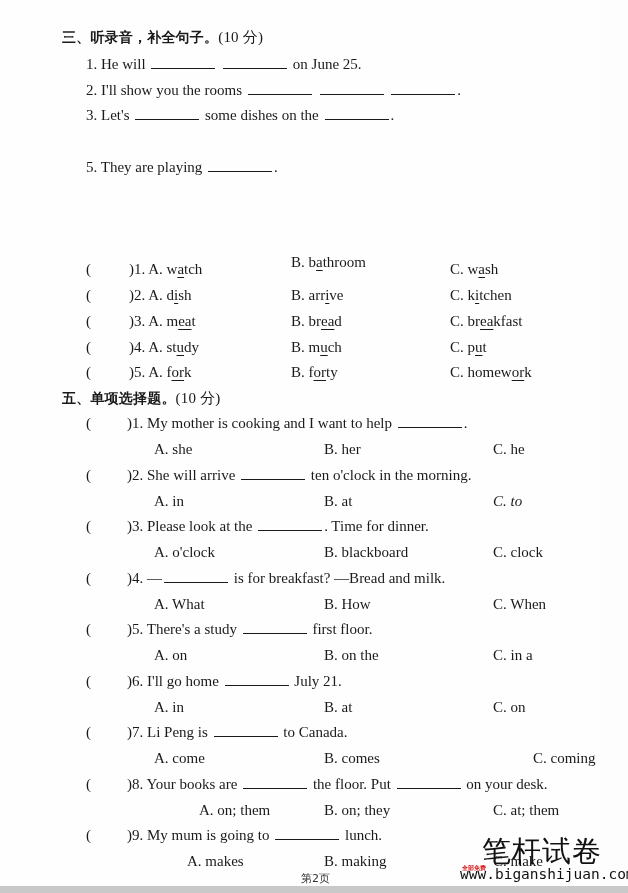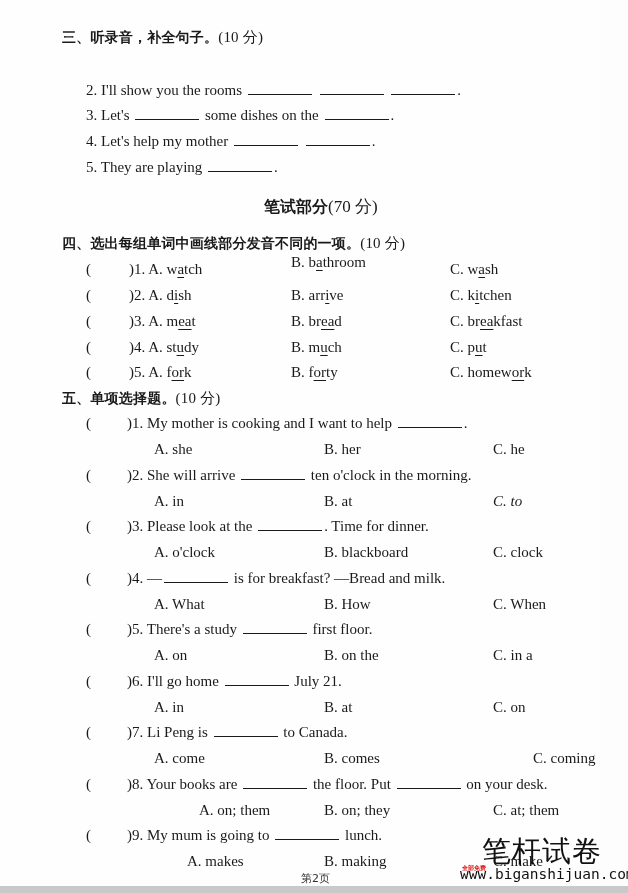--- a/index.html
+++ b/index.html
@@ -27,57 +27,52 @@
 </style>
 </head>
 <body>
 
 <div class="page">
 
   <div class="abs sec-title" style="left:62px; top:28px;">
     <span>三、听录音，补全句子。</span><span class="pts">(10 分)</span>
   </div>
 
+  <div class="abs line" style="left:86px; top:56px;">
+    <span>1.</span>
+    <span>He will</span>
+    <span class="blank" style="width:64px"></span>
+    <span class="blank" style="width:64px"></span>
+    <span>on June 25.</span>
+  </div>
 
   <div class="abs line" style="left:86px; top:82px;">
     <span>2.</span>
     <span>I'll show you the rooms</span>
     <span class="blank" style="width:64px"></span>
     <span class="blank" style="width:64px"></span>
     <span class="blank" style="width:64px"></span><span>.</span>
   </div>
 
   <div class="abs line" style="left:86px; top:107px;">
     <span>3.</span>
     <span>Let's</span>
     <span class="blank" style="width:64px"></span>
     <span>some dishes on the</span>
     <span class="blank" style="width:64px"></span><span>.</span>
   </div>
 
-  <div class="abs line" style="left:86px; top:133px;">
-    <span>4.</span>
-    <span>Let's help my mother</span>
-    <span class="blank" style="width:64px"></span>
-    <span class="blank" style="width:64px"></span><span>.</span>
-  </div>
 
   <div class="abs line" style="left:86px; top:159px;">
     <span>5.</span>
     <span>They are playing</span>
     <span class="blank" style="width:64px"></span><span>.</span>
   </div>
 
-  <div class="abs part-title" style="left:264px; top:195px;">
-    <span>笔试部分</span><span class="pts">(70 分)</span>
-  </div>
 
-  <div class="abs sec-title" style="left:62px; top:234px;">
-    <span>四、选出每组单词中画线部分发音不同的一项。</span><span class="pts">(10 分)</span>
-  </div>
 
   <div id="s4-rows">
       <div class="abs line" style="left: 86px; top: 261px;"><span class="paren">(</span></div>
       <div class="abs line" style="left: 129px; top: 261px;"><span>)</span><span>1.</span> <span>A.</span> <span><span>w</span><span class="u">a</span><span>tch</span></span></div>
       <div class="abs line" style="left: 291px; top: 254px;"><span>B.</span> <span><span>b</span><span class="u">a</span><span>throom</span></span></div>
       <div class="abs line" style="left: 450px; top: 261px;"><span>C.</span> <span><span>w</span><span class="u">a</span><span>sh</span></span></div>
       <div class="abs line" style="left: 86px; top: 287px;"><span class="paren">(</span></div>
       <div class="abs line" style="left: 129px; top: 287px; text-align: right;"><span>)</span><span>2.</span> <span>A.</span> <span><span>d</span><span class="u">i</span><span>sh</span></span></div>
       <div class="abs line" style="left: 291px; top: 287px;"><span>B.</span> <span><span>arr</span><span class="u">i</span><span>ve</span></span></div>
       <div class="abs line" style="left: 450px; top: 287px;"><span>C.</span> <span><span>k</span><span class="u">i</span><span>tchen</span></span></div>

